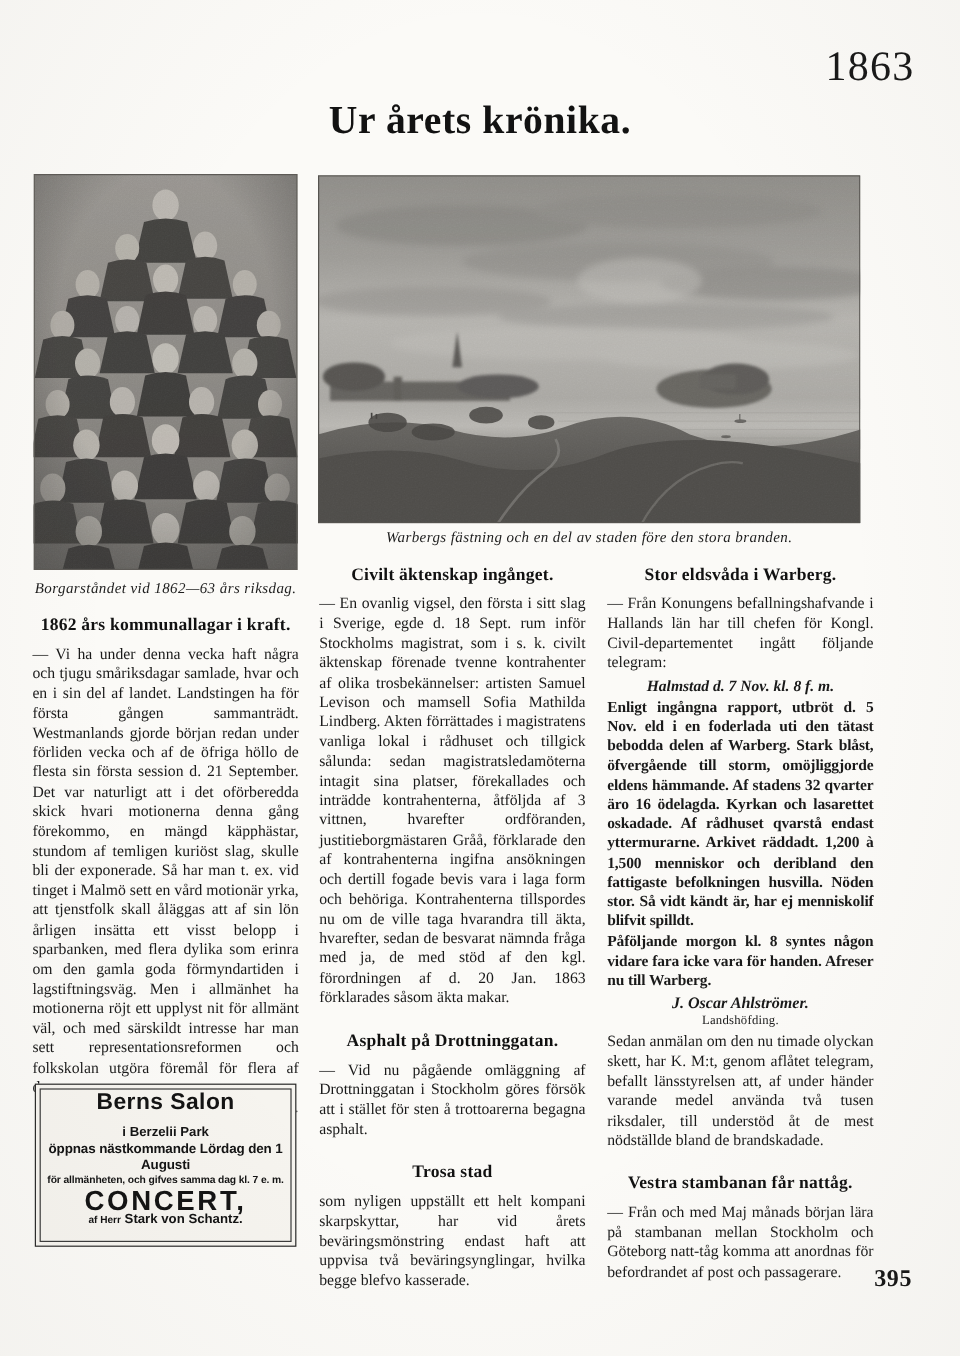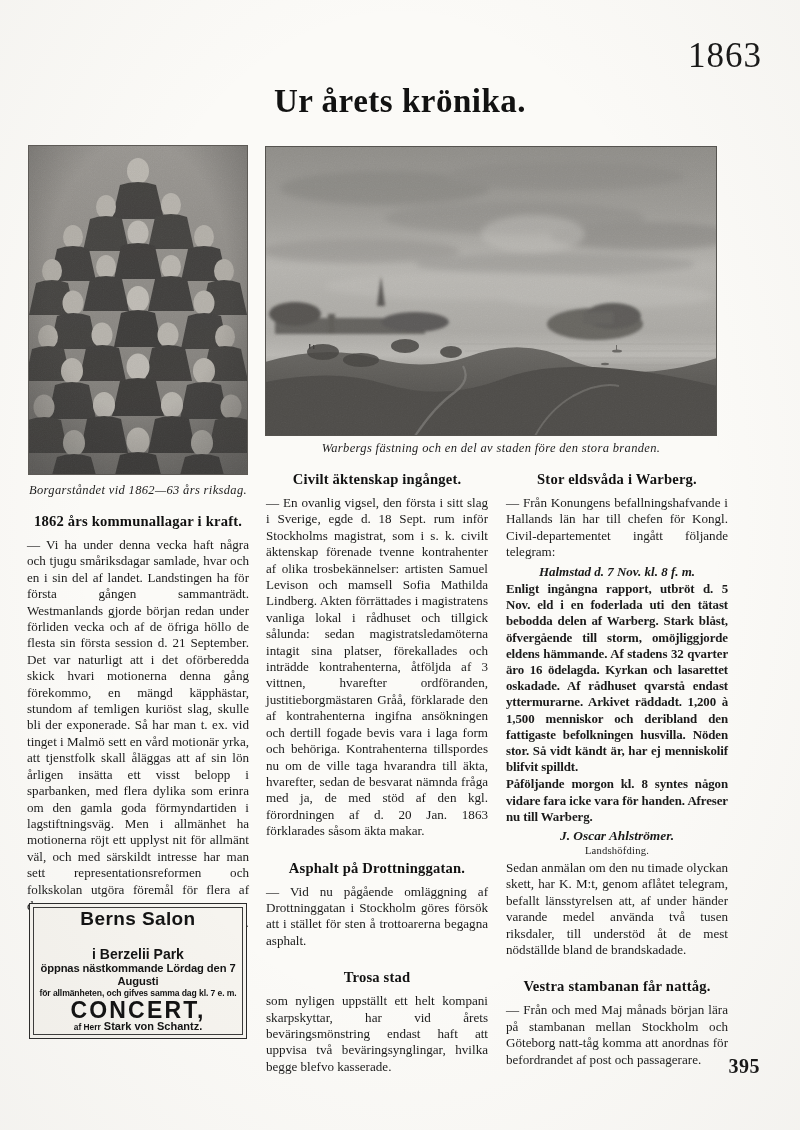--- a/index.html
+++ b/index.html
@@ -190,24 +190,24 @@
   }
   .ad-inner { position: relative; z-index: 1; text-align: center; }
   .ad-title {
     font-size: 19px;
     font-weight: bold;
     letter-spacing: 0.4px;
     line-height: 21px;
     margin-top: 1px;
   }
   .ad-sub {
-    font-size: 14px;
+    font-size: 11px;
     font-weight: bold;
     line-height: 14px;
-    margin-top: 18px;
+    margin-top: 8px;
   }
   .ad-line1 {
     font-size: 11.2px;
     font-weight: bold;
     line-height: 13px;
     margin-top: 1px;
     letter-spacing: -0.1px;
   }
   .ad-line2 {
     font-size: 8.6px;
@@ -492,21 +492,21 @@
     <p class="body after-telegram">Sedan anmälan om den nu timade olyckan skett, har K. M:t, genom aflåtet telegram, befallt länsstyrelsen att, af under händer varande medel använda två tusen riksdaler, till understöd åt de mest nödställde bland de brandskadade.</p>
 
     <div class="sec-head spaced">Vestra stambanan får nattåg.</div>
     <p class="body dash-lead">Från och med Maj månads början lära på stambanan mellan Stockholm och Göteborg natt-tåg komma att anordnas för befordrandet af post och passagerare.</p>
   </div>
 
   <div class="ad">
     <div class="ad-inner">
       <div class="ad-title">Berns Salon</div>
       <div class="ad-sub">i Berzelii Park</div>
-      <div class="ad-line1">öppnas nästkommande Lördag den 7 Augusti</div>
+      <div class="ad-line1">öppnas nästkommande Lördag den 1 Augusti</div>
       <div class="ad-line2">för allmänheten, och gifves samma dag kl. 7 e. m.</div>
       <div class="ad-concert">CONCERT,</div>
       <div class="ad-performer">
         <span class="small">af Herr</span>
         <span>Stark von Schantz.</span>
       </div>
 
     </div>
   </div>
 

